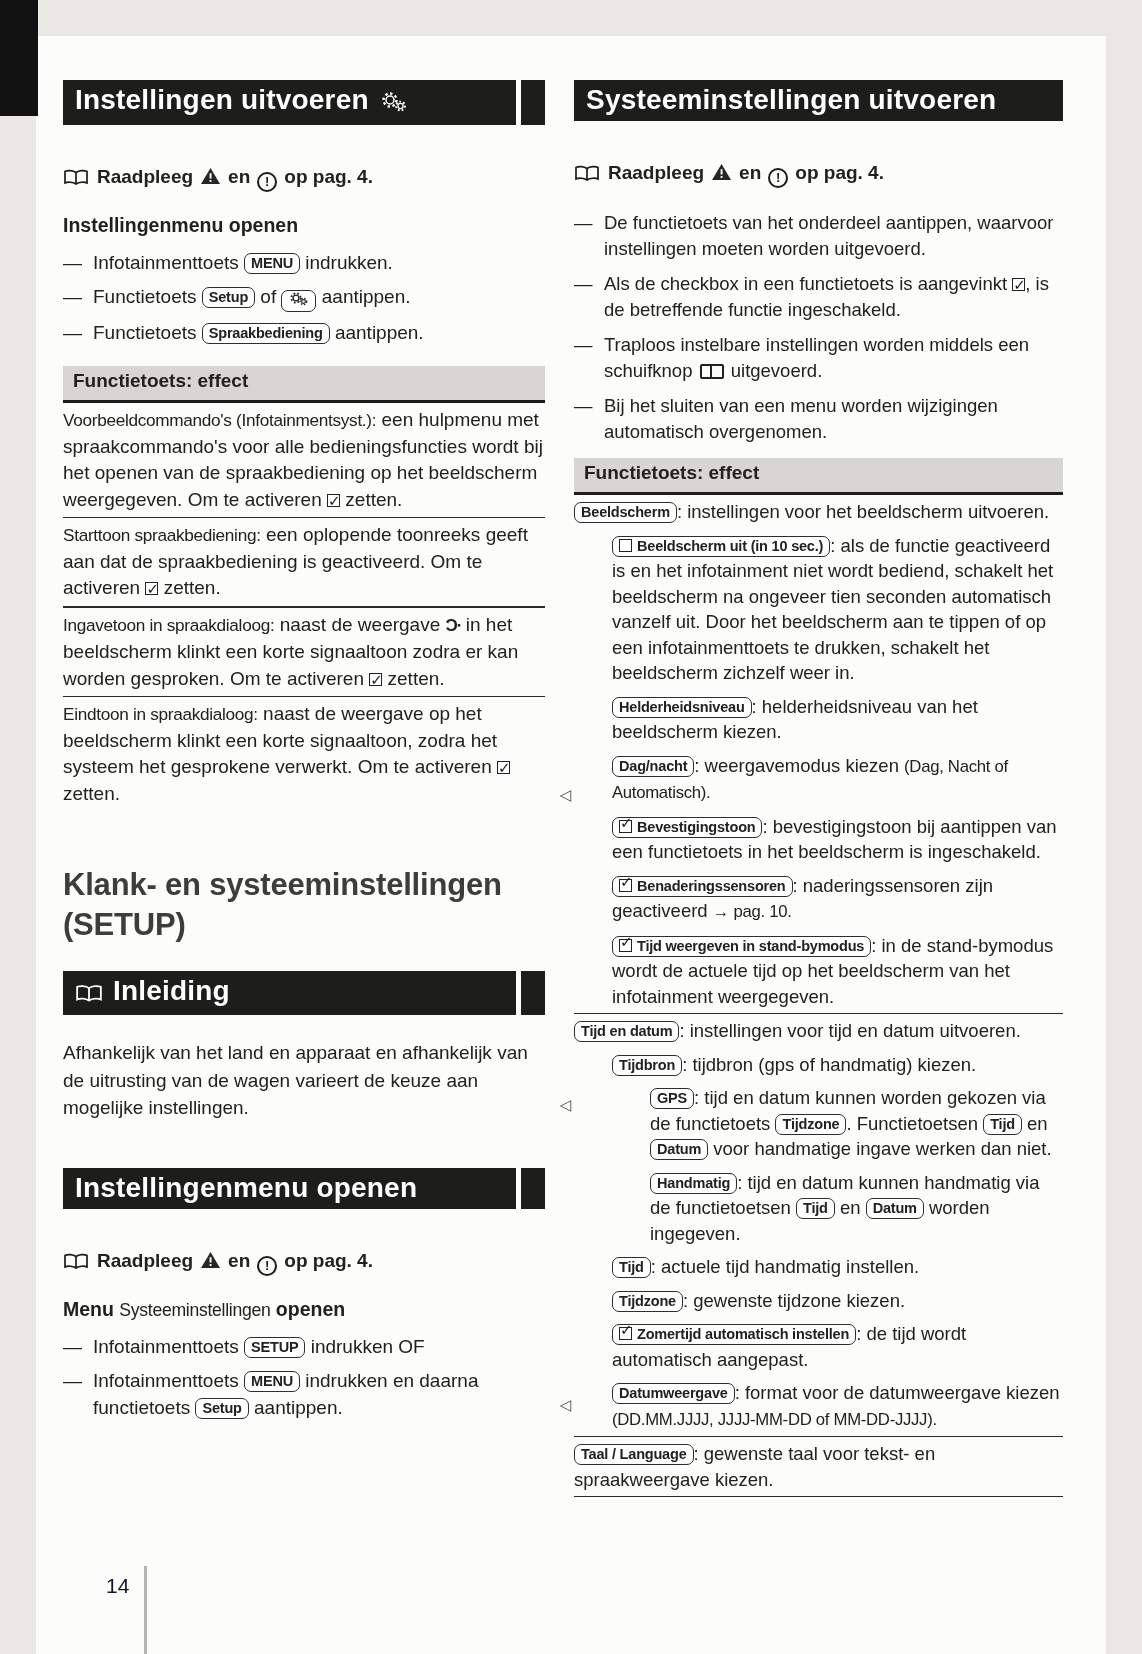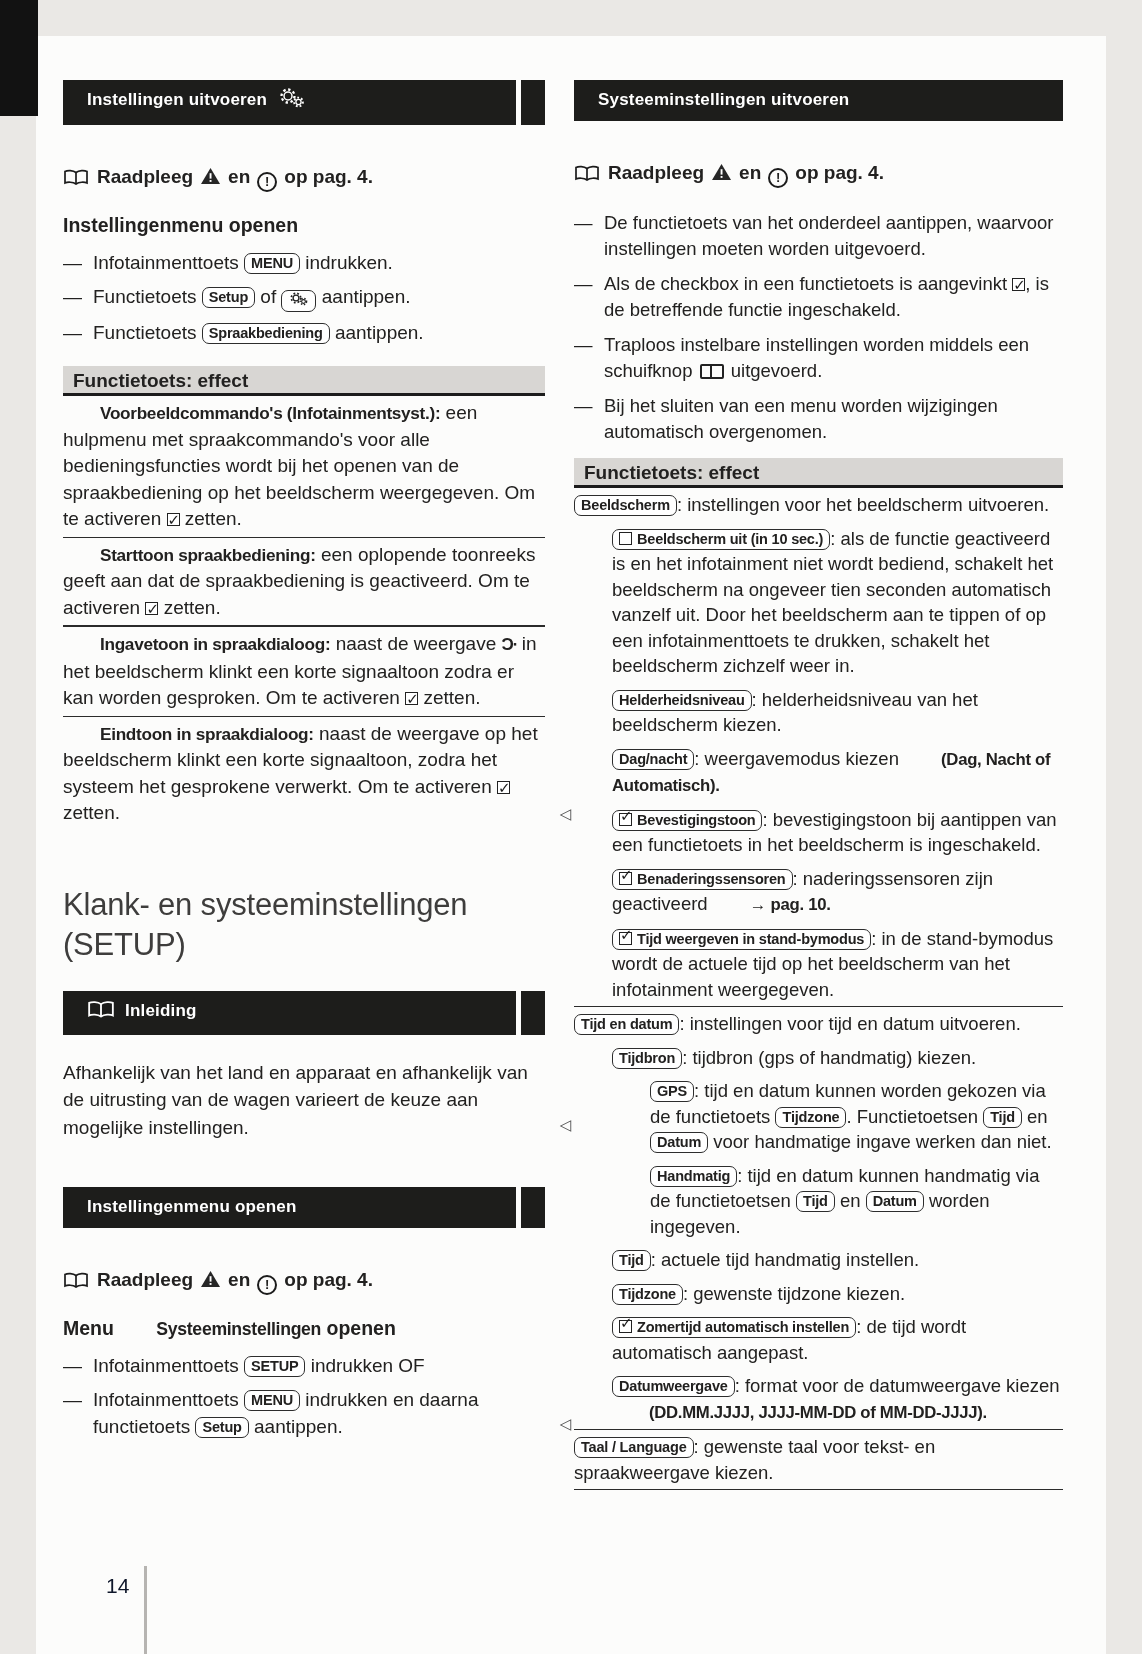--- a/index.html
+++ b/index.html
@@ -11,22 +11,22 @@
     -webkit-font-smoothing:antialiased;
   }
   .page{position:absolute;left:36px;top:36px;width:1070px;height:1618px;background:#fcfcfb;}
   .scan-corner{position:absolute;left:0;top:0;width:38px;height:116px;background:#121212;}
   .col{position:absolute;top:80px;}
   .col-l{left:63px;width:482px;}
   .col-r{left:574px;width:489px;}
 
   .bar{
     position:relative;background:#1d1d1b;color:#fff;
-    font-size:17px;font-weight:bold;letter-spacing:.2px;
-    padding:7px 24px 8px;line-height:26px;
+    font-size:28px;font-weight:bold;letter-spacing:.2px;
+    padding:7px 12px 8px;line-height:26px;
   }
   .bar .gearic{margin-left:10px;vertical-align:-4px;display:inline-block;}
   .bar.tabbed::after{content:"";position:absolute;right:24px;top:0;bottom:0;width:5px;background:#fcfcfb;}
   .bar .bookic{margin-right:10px;vertical-align:-3px;display:inline-block;}
 
   .raadpleeg{font-weight:bold;font-size:19px;margin:40px 0 0;line-height:24px;}
   .raadpleeg .bookic{margin-right:8px;vertical-align:-3px;display:inline-block;}
   .raadpleeg .warn-tri{margin:0 7px;vertical-align:-2px;display:inline-block;}
   .excl{
     display:inline-block;width:16px;height:16px;border:2px solid #1b1b1b;border-radius:50%;
@@ -35,30 +35,30 @@
   .subhead{font-weight:bold;font-size:19.5px;margin:22px 0 12px;}
 
   .bullets{font-size:19px;line-height:27px;}
   .col-r .bullets{font-size:18.5px;line-height:25.5px;}
   .bullet{display:flex;position:relative;margin-bottom:7px;}
   .col-r .bullet{margin-bottom:10px;}
   .dash{flex:0 0 30px;}
 
   .grayhead{
     background:#d8d6d3;font-weight:bold;font-size:19px;
-    padding:4px 10px 1px;border-bottom:3px solid #1c1c1c;margin-top:20px;
+    padding:4px 10px 8px;border-bottom:3px solid #1c1c1c;margin-top:20px;
   }
   .tbl{font-size:19px;line-height:26.5px;}
   .col-r .tbl{font-size:18.5px;line-height:25.5px;}
   .trow{position:relative;padding:4px 0;}
   .trow.ind1{padding-left:38px;}
   .trow.ind2{padding-left:76px;}
   .rule{border-top:1.7px solid #2b2b2b;}
 
-  .term{font-weight:bold;font-size:.905em;letter-spacing:-.3px;margin-left:37px;}
+  .term{font-weight:normal;font-size:.905em;letter-spacing:-.3px;}
 
   .key{
     display:inline-block;border:1.7px solid #2d2d2d;border-radius:7px;
     padding:0 6px 1px;font-size:14.5px;font-weight:bold;letter-spacing:-.2px;
     line-height:18px;vertical-align:1px;background:#fff;white-space:nowrap;
   }
   .cbx{
     display:inline-block;width:11px;height:11px;border:1.8px solid #222;
     position:relative;vertical-align:-1px;background:#fff;
   }
@@ -69,21 +69,21 @@
   }
   .slider-ic{
     display:inline-block;width:20px;height:11px;border:2px solid #222;border-radius:2px;
     position:relative;vertical-align:-2px;margin:0 2px;
   }
   .slider-ic::after{content:"";position:absolute;left:8px;top:-2px;bottom:-2px;width:2.6px;background:#222;}
   .voice{font-weight:bold;font-size:17px;letter-spacing:-1px;}
 
   .endmark{position:absolute;right:-26px;bottom:3px;font-size:15px;color:#4a4a4a;}
 
-  .chapter{font-size:31px;font-weight:normal;color:#3e3d3c;line-height:40px;margin:54px 0 16px;letter-spacing:-.2px;}
+  .chapter{font-size:31px;font-weight:bold;color:#3e3d3c;line-height:40px;margin:54px 0 16px;letter-spacing:-.2px;}
   .para{font-size:19px;line-height:27.5px;margin-top:24px;position:relative;}
 
   .pagenum{position:absolute;left:106px;top:1574px;font-size:21px;color:#0f172a;}
   .pageline{position:absolute;left:144px;top:1566px;width:2.5px;height:88px;background:#b6b4b1;}
 </style>
 </head>
 <body>
 
 <div class="page"></div>
 <div class="scan-corner"></div>

